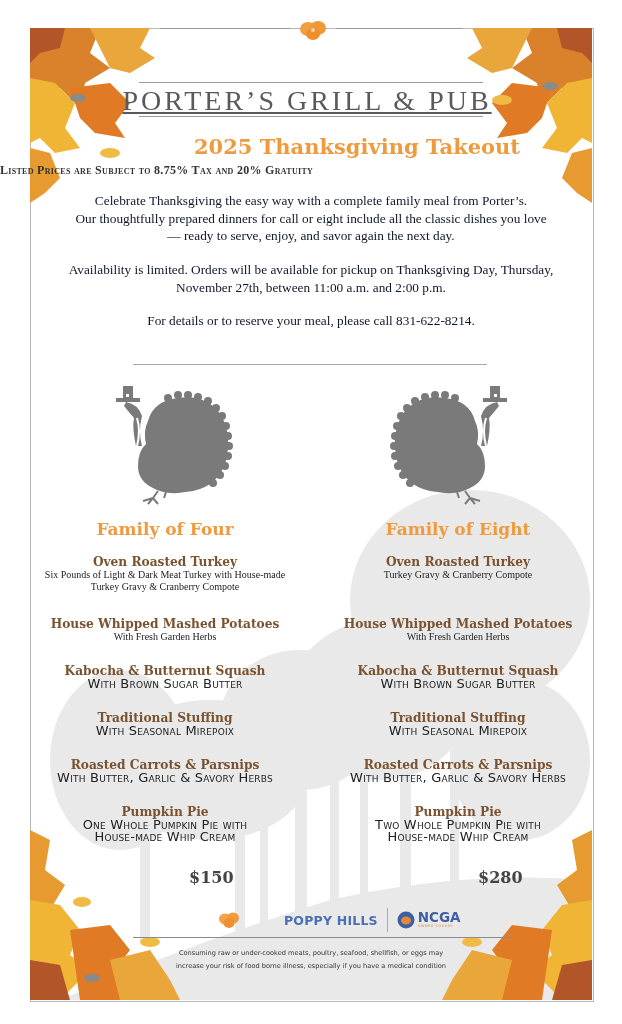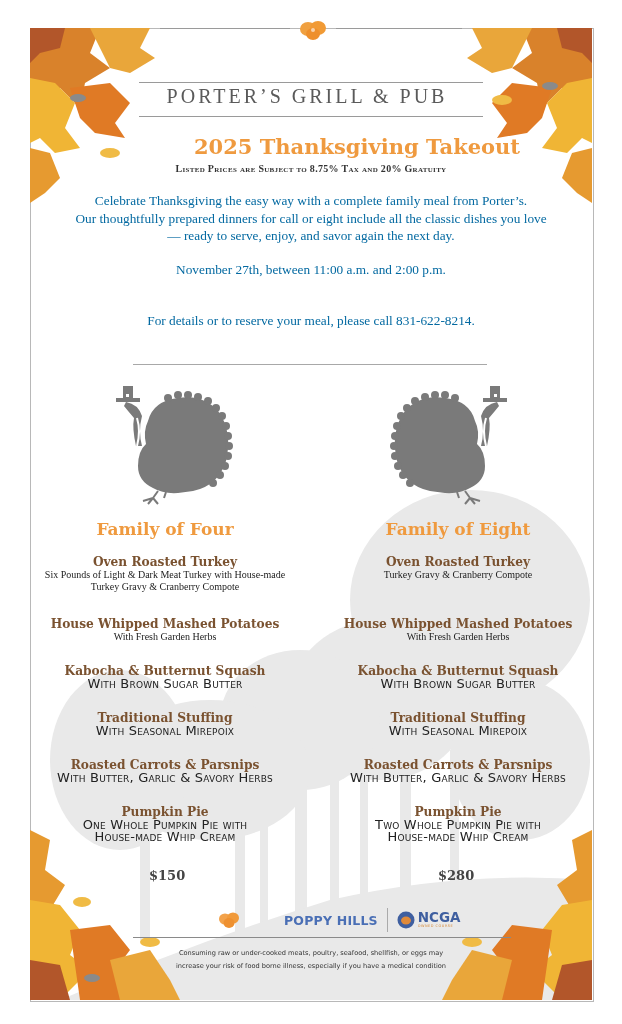--- a/index.html
+++ b/index.html
@@ -17,36 +17,36 @@
   .leaves { position: absolute; pointer-events: none; }
 
   .content { position: absolute; left: 0; top: 0; width: 622px; height: 1024px; }
 
   .top-rule { position: absolute; top: 28px; height: 1px; background: #9a9a9a; }
   .poppy-top { position: absolute; left: 299px; top: 19px; width: 28px; height: 22px; }
 
   .brand-rule { position: absolute; left: 139px; width: 344px; height: 1px; background: #9a9a9a; }
   .brand {
     position: absolute; left: 0; width: 614px; top: 85px; text-align: center;
-    font-family: "Liberation Serif", serif; font-size: 20px; letter-spacing: 3px; color: #5a5a5a;
+    font-family: "Liberation Serif", serif; font-size: 28px; letter-spacing: 3px; color: #5a5a5a; text-decoration: underline;
   }
 
   .headline {
     position: absolute; left: 0; width: 622px; top: 134px; text-align: center;
     font-family: "DejaVu Serif", serif; font-weight: bold; font-size: 21px; color: #ef9a3f; padding-left: 46px;
   }
   .subnote {
-    position: absolute; left: 0; width: 622px; top: 163px; text-align: center;
-    font-family: "Liberation Serif", serif; font-size: 10px; font-variant: small-caps; font-weight: bold; color: #333;
+    position: absolute; left: 0; width: 622px; top: 163px; text-align: left;
+    font-family: "Liberation Serif", serif; font-size: 12px; font-variant: small-caps; font-weight: bold; color: #333;
     letter-spacing: 0.3px;
   }
 
   .intro {
     position: absolute; left: 40px; width: 542px; text-align: center;
-    font-family: "Liberation Serif", serif; font-size: 13.3px; line-height: 17.5px; color: #0369a1;
+    font-family: "Liberation Serif", serif; font-size: 13.3px; line-height: 17.5px; color: #0f172a;
   }
 
   .mid-rule { position: absolute; left: 133px; top: 364px; width: 354px; height: 1px; background: #a8a8a8; }
 
   .turkey { position: absolute; width: 130px; height: 135px; }
 
   .col { position: absolute; top: 515px; width: 300px; text-align: center; }
   .col-title {
     font-family: "DejaVu Serif", serif; font-weight: bold; font-size: 17px; color: #ef9a3f; height: 28px; line-height: 28px;
   }
@@ -54,21 +54,21 @@
   .item-name {
     font-family: "DejaVu Serif", serif; font-weight: bold; font-size: 12.2px; color: #7a5230; line-height: 14px;
   }
   .item-desc {
     font-family: "Liberation Serif", serif; font-size: 10px; color: #222; line-height: 11.5px;
   }
   .item-desc.sc {
     font-family: "DejaVu Sans", sans-serif; font-variant: small-caps; font-size: 13px; line-height: 12px; letter-spacing: 0.2px;
   }
   .price {
-    position: absolute; font-family: "DejaVu Serif", serif; font-weight: bold; font-size: 13px; color: #444;
+    position: absolute; font-family: "DejaVu Serif", serif; font-weight: bold; font-size: 16px; color: #444; margin-left: 40px;
   }
 
   .logos { position: absolute; left: 218px; top: 907px; height: 26px; display: flex; align-items: center; }
   .poppy-logo { display: flex; align-items: center; gap: 40px; }
   .poppy-text { font-family: "DejaVu Sans", sans-serif; font-weight: bold; font-size: 12.5px; color: #4a6fb5; letter-spacing: 0.2px; margin-left: 4px; }
   .logo-sep { width: 1px; height: 24px; background: #aaa; margin: 0 9px; }
   .ncga-logo { display: flex; align-items: center; }
   .ncga-text-wrap { margin-left: 3px; display: flex; flex-direction: column; }
   .ncga-text { font-family: "DejaVu Sans", sans-serif; font-weight: bold; font-size: 13.5px; color: #3f5fa0; line-height: 13px; }
   .ncga-sub { font-family: "DejaVu Sans", sans-serif; font-size: 3.5px; color: #d58a3a; letter-spacing: 0.5px; line-height: 5px; }
@@ -160,20 +160,21 @@
 
   <div class="headline">2025 Thanksgiving Takeout</div>
   <div class="subnote">Listed Prices are Subject to 8.75% Tax and 20% Gratuity</div>
 
   <div class="intro" style="top:192px">
     <div>Celebrate Thanksgiving the easy way with a complete family meal from Porter’s.</div>
     <div>Our thoughtfully prepared dinners for call or eight include all the classic dishes you love</div>
     <div>— ready to serve, enjoy, and savor again the next day.</div>
   </div>
   <div class="intro" style="top:261px">
+    <div>Availability is limited. Orders will be available for pickup on Thanksgiving Day, Thursday,</div>
     <div>November 27th, between 11:00 a.m. and 2:00 p.m.</div>
   </div>
   <div class="intro" style="top:312px">
     <div>For details or to reserve your meal, please call 831-622-8214.</div>
   </div>
 
   <div class="mid-rule"></div>
 
   <svg class="turkey" style="left:108px;top:376px" viewBox="0 0 130 135">
     <path d="M40 45 Q45 25 70 22 Q95 18 110 35 Q125 55 118 85 Q110 110 85 115 L70 117 Q55 118 45 112 Q30 105 30 90 Q30 75 38 68 Q35 55 40 45 Z" fill="#7a7a7a"></path>

